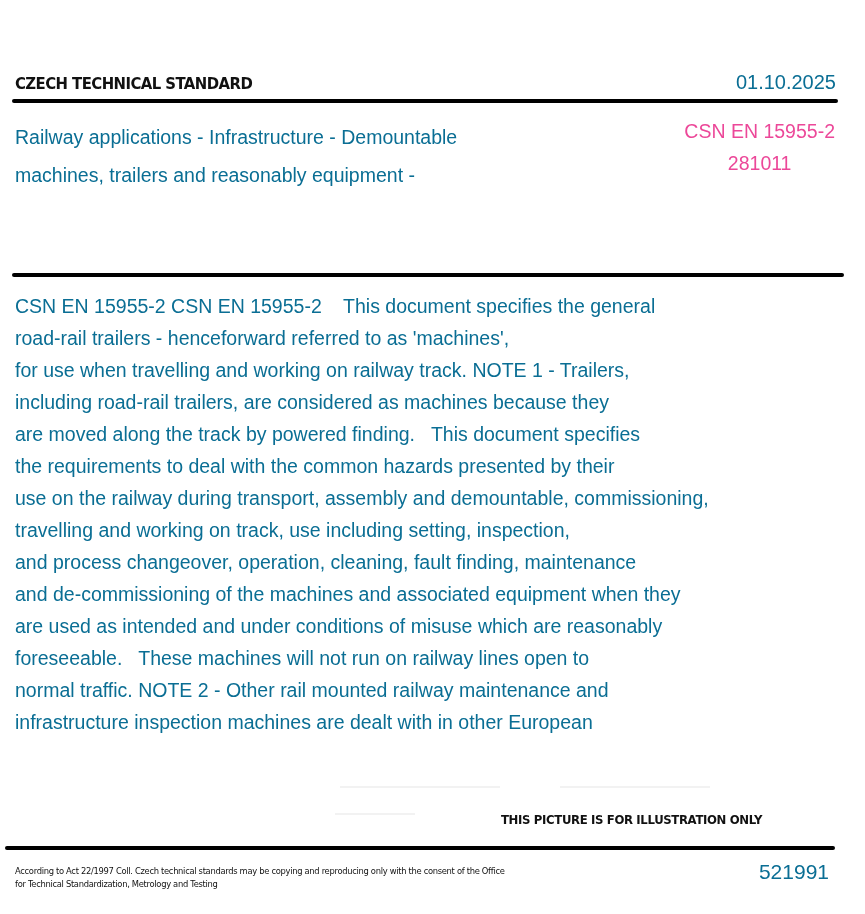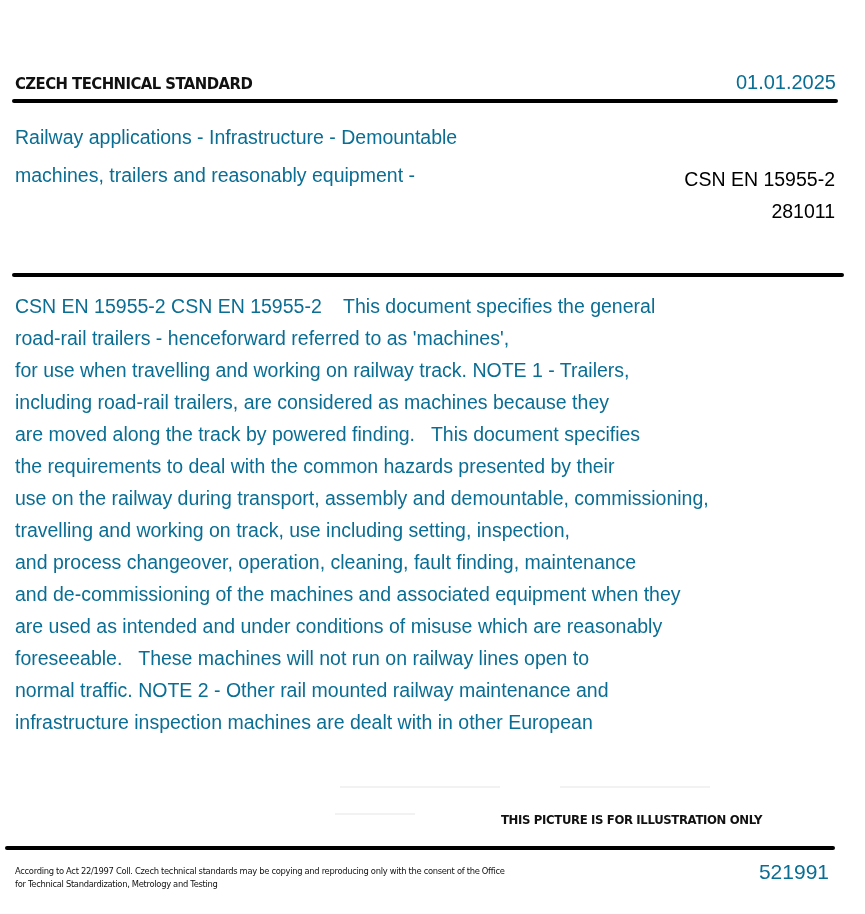--- a/index.html
+++ b/index.html
@@ -48,23 +48,22 @@
       font-size: 19.5px;
       line-height: 32px;
       color: #0a6e94;
     }
     .title-block div { white-space: nowrap; margin-top: 6px; }
     .ids {
       right: 30px;
       top: 115px;
       font-size: 19.5px;
       line-height: 32px;
-      color: #000000;
-      text-align: right;
-      margin-top: 48px;
+      color: #ec4899;
+      text-align: center;
     }
     .ids div { white-space: nowrap; }
     .body-text {
       left: 15px;
       top: 290px;
       font-size: 19.5px;
       line-height: 32px;
       color: #0a6e94;
     }
     .body-text div { white-space: pre; }
@@ -105,21 +104,21 @@
       font-size: 21px;
       color: #0a6e94;
       white-space: nowrap;
       text-align: right;
     }
   </style>
 </head>
 <body>
 
 <div class="abs header-label">CZECH TECHNICAL STANDARD</div>
-<div class="abs date">01.01.2025</div>
+<div class="abs date">01.10.2025</div>
 
 <div class="abs rule rule-top"></div>
 
 <div class="abs title-block">
   <div>Railway applications - Infrastructure - Demountable</div>
   <div>machines, trailers and reasonably equipment -</div>
 </div>
 
 <div class="abs ids">
   <div>CSN EN 15955-2</div>

